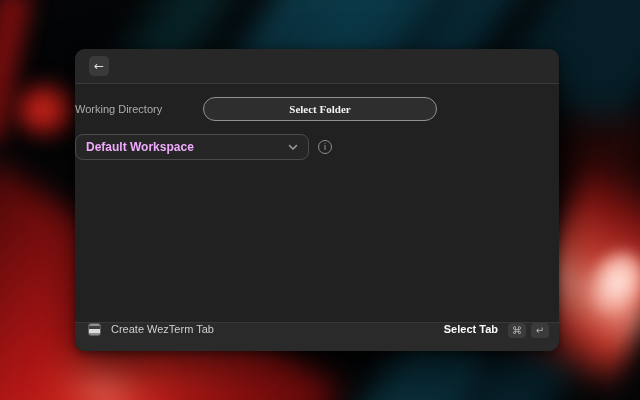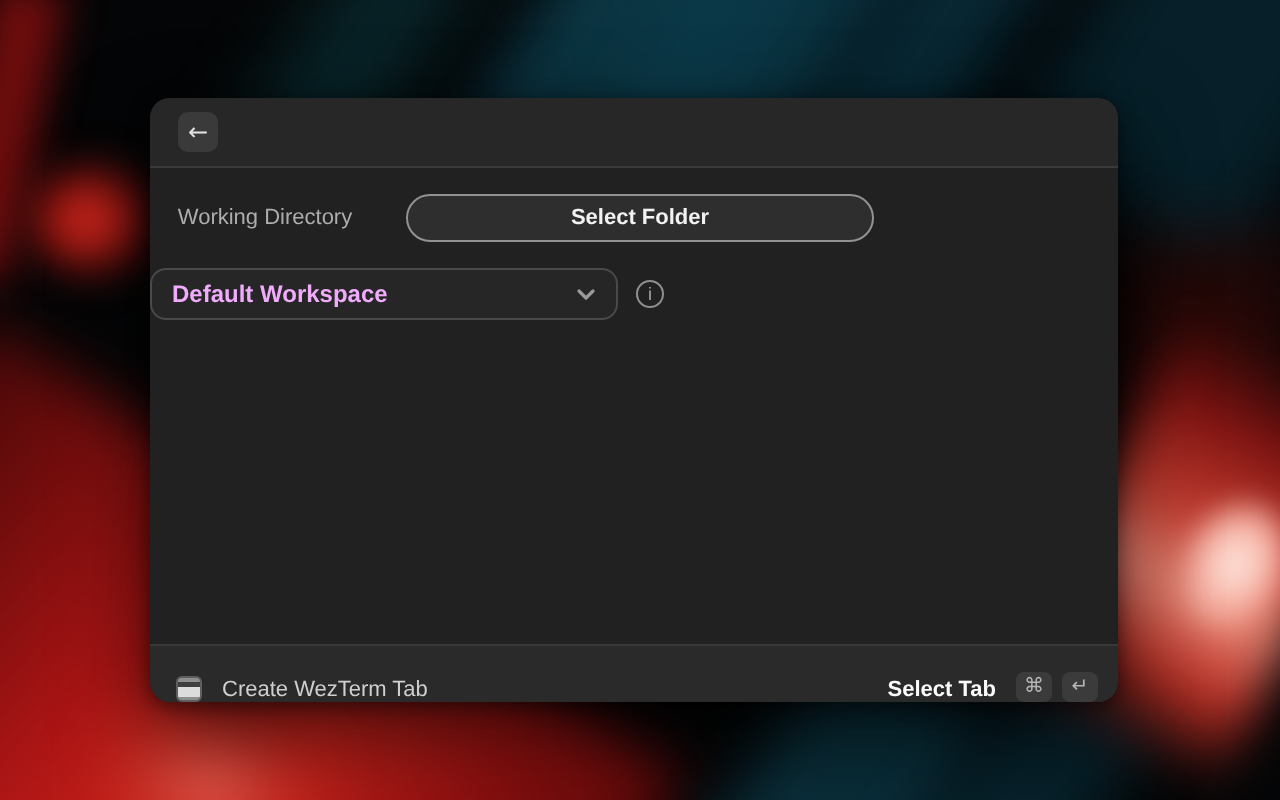--- a/index.html
+++ b/index.html
@@ -98,35 +98,35 @@
   }
   .form-row {
     display: flex;
     align-items: center;
     margin-top: 0;
   }
   .form-row + .form-row { margin-top: 13px; }
   .field-label {
     width: 115px;
     flex: 0 0 115px;
-    text-align: center;
+    text-align: left;
     font-size: 11px;
     color: #adadad;
     margin-right: 13px;
   }
   .select-folder-btn {
     width: 234px;
     height: 24px;
     border-radius: 12px;
     border: 1px solid #929292;
     background: #2e2e2e;
     color: #f2f2f2;
     font-size: 11px;
     font-weight: 600;
-    font-family: Liberation Sans, sans-serif;
+    font-family: Liberation Serif, serif;
     cursor: pointer;
     box-sizing: border-box;
   }
   .dropdown {
     width: 234px;
     height: 26px;
     border-radius: 8px;
     border: 1px solid #4a4a4a;
     background: #262626;
     display: flex;
@@ -156,21 +156,21 @@
     box-sizing: border-box;
     cursor: pointer;
   }
   .dialog-footer {
     flex: 0 0 29px;
     height: 29px;
     background: #2a2a2a;
     border-top: 1px solid #383838;
     border-radius: 0 0 10px 10px;
     display: flex;
-    align-items: flex-end;
+    align-items: flex-start;
     box-sizing: border-box;
     padding: 0 10px 0 13px;
   }
   .app-icon {
     width: 13px; height: 13px;
     border-radius: 3px;
     border: 1px solid #5e5e5e;
     background: linear-gradient(180deg, #8f8f8f 0 20%, #3f3f3f 20% 42%, #dcdcdc 42% 85%, #8f8f8f 85%);
     box-sizing: border-box;
     margin-right: 10px;

